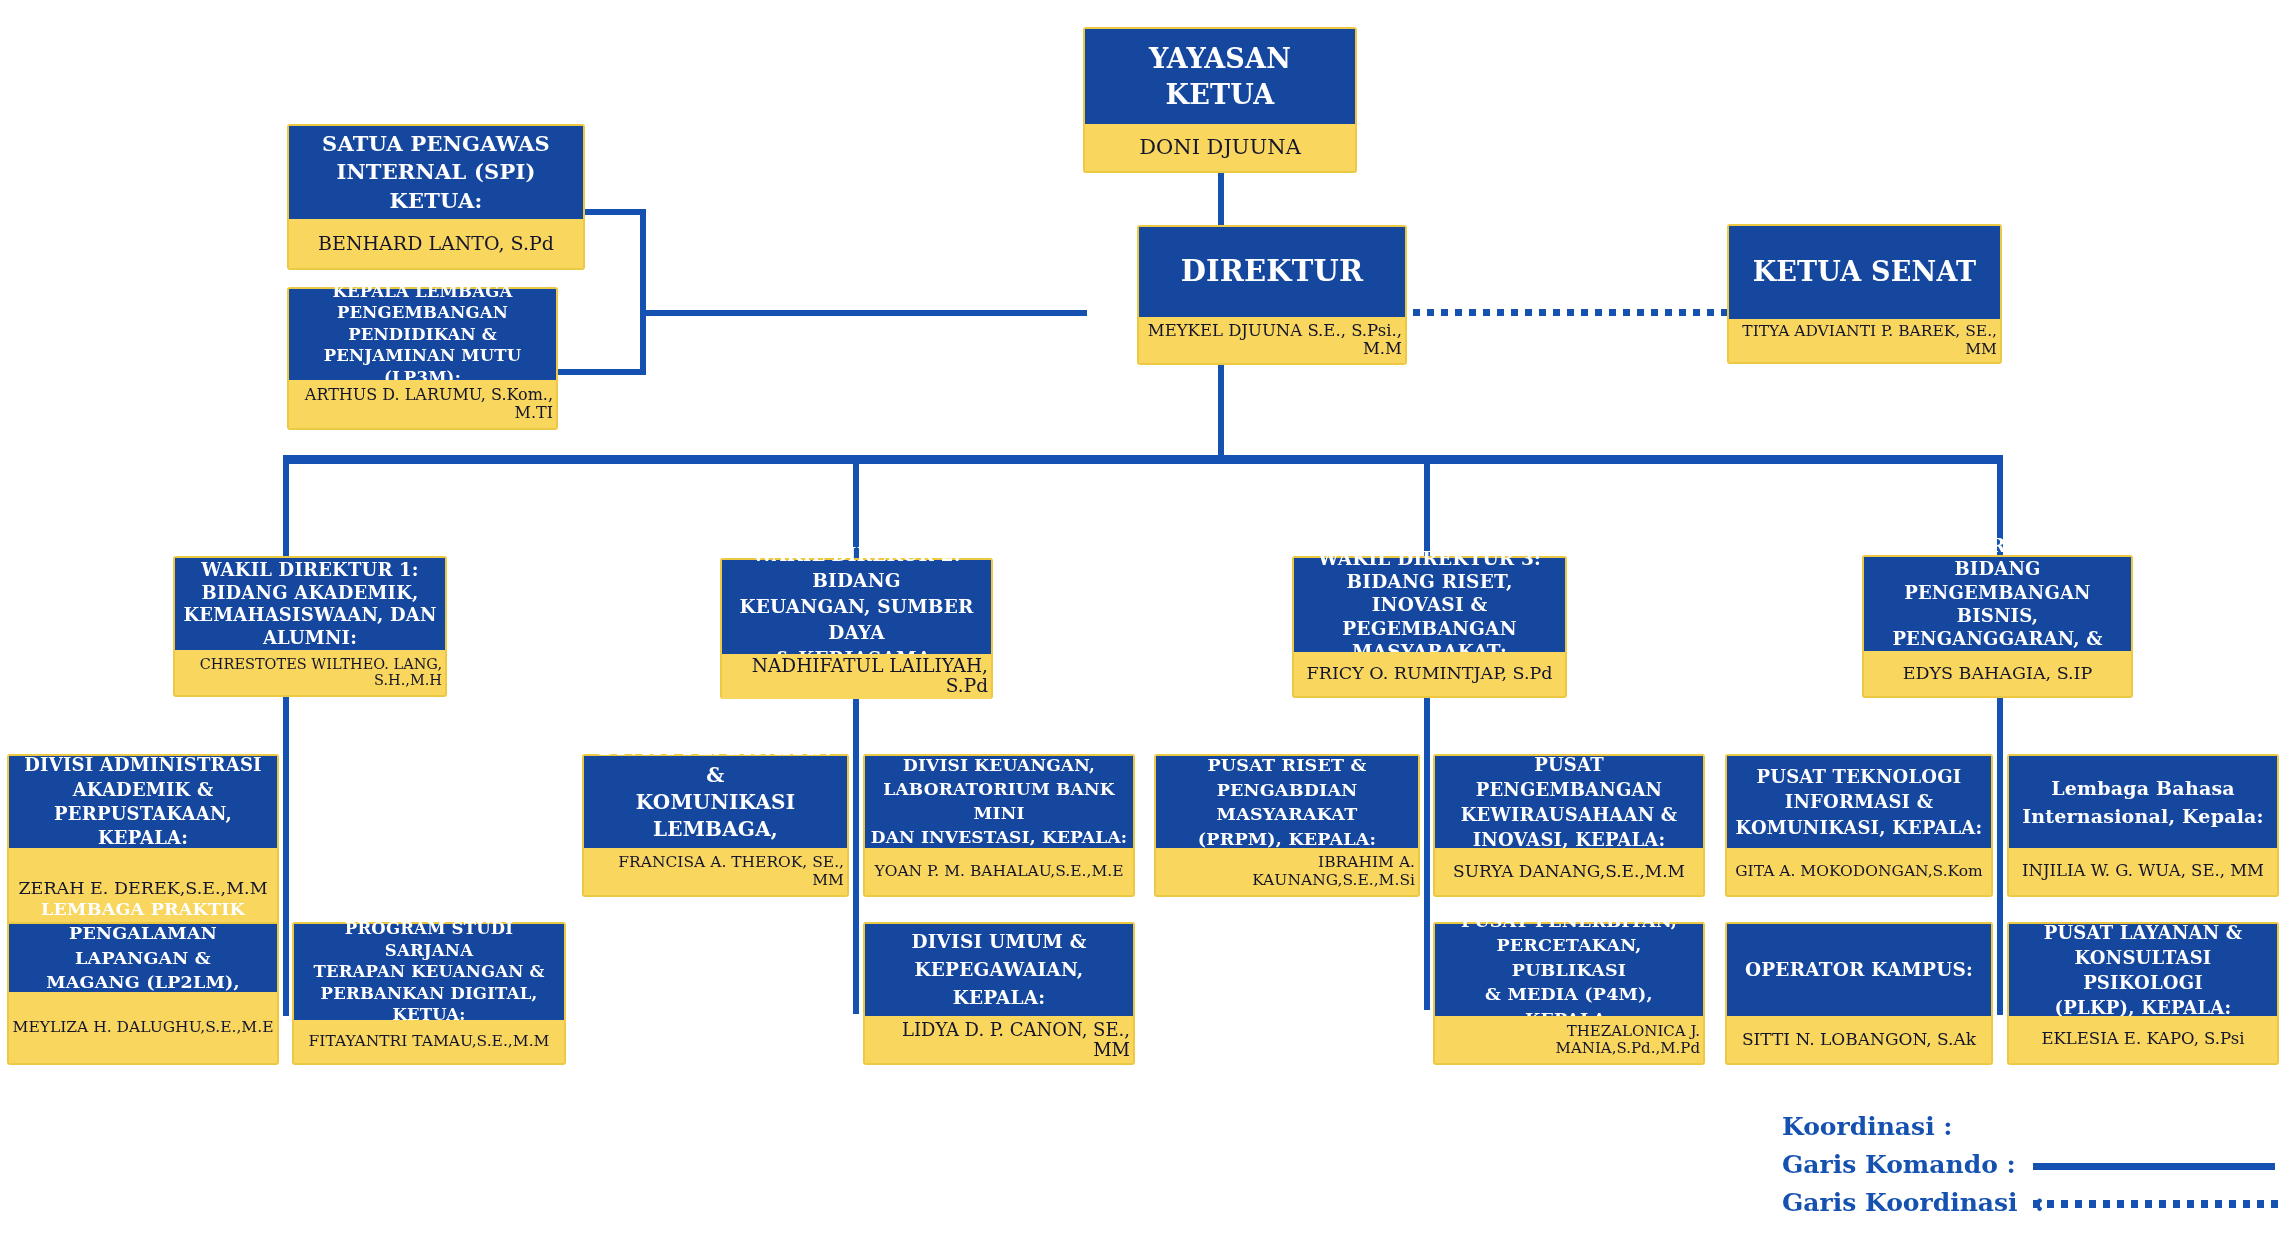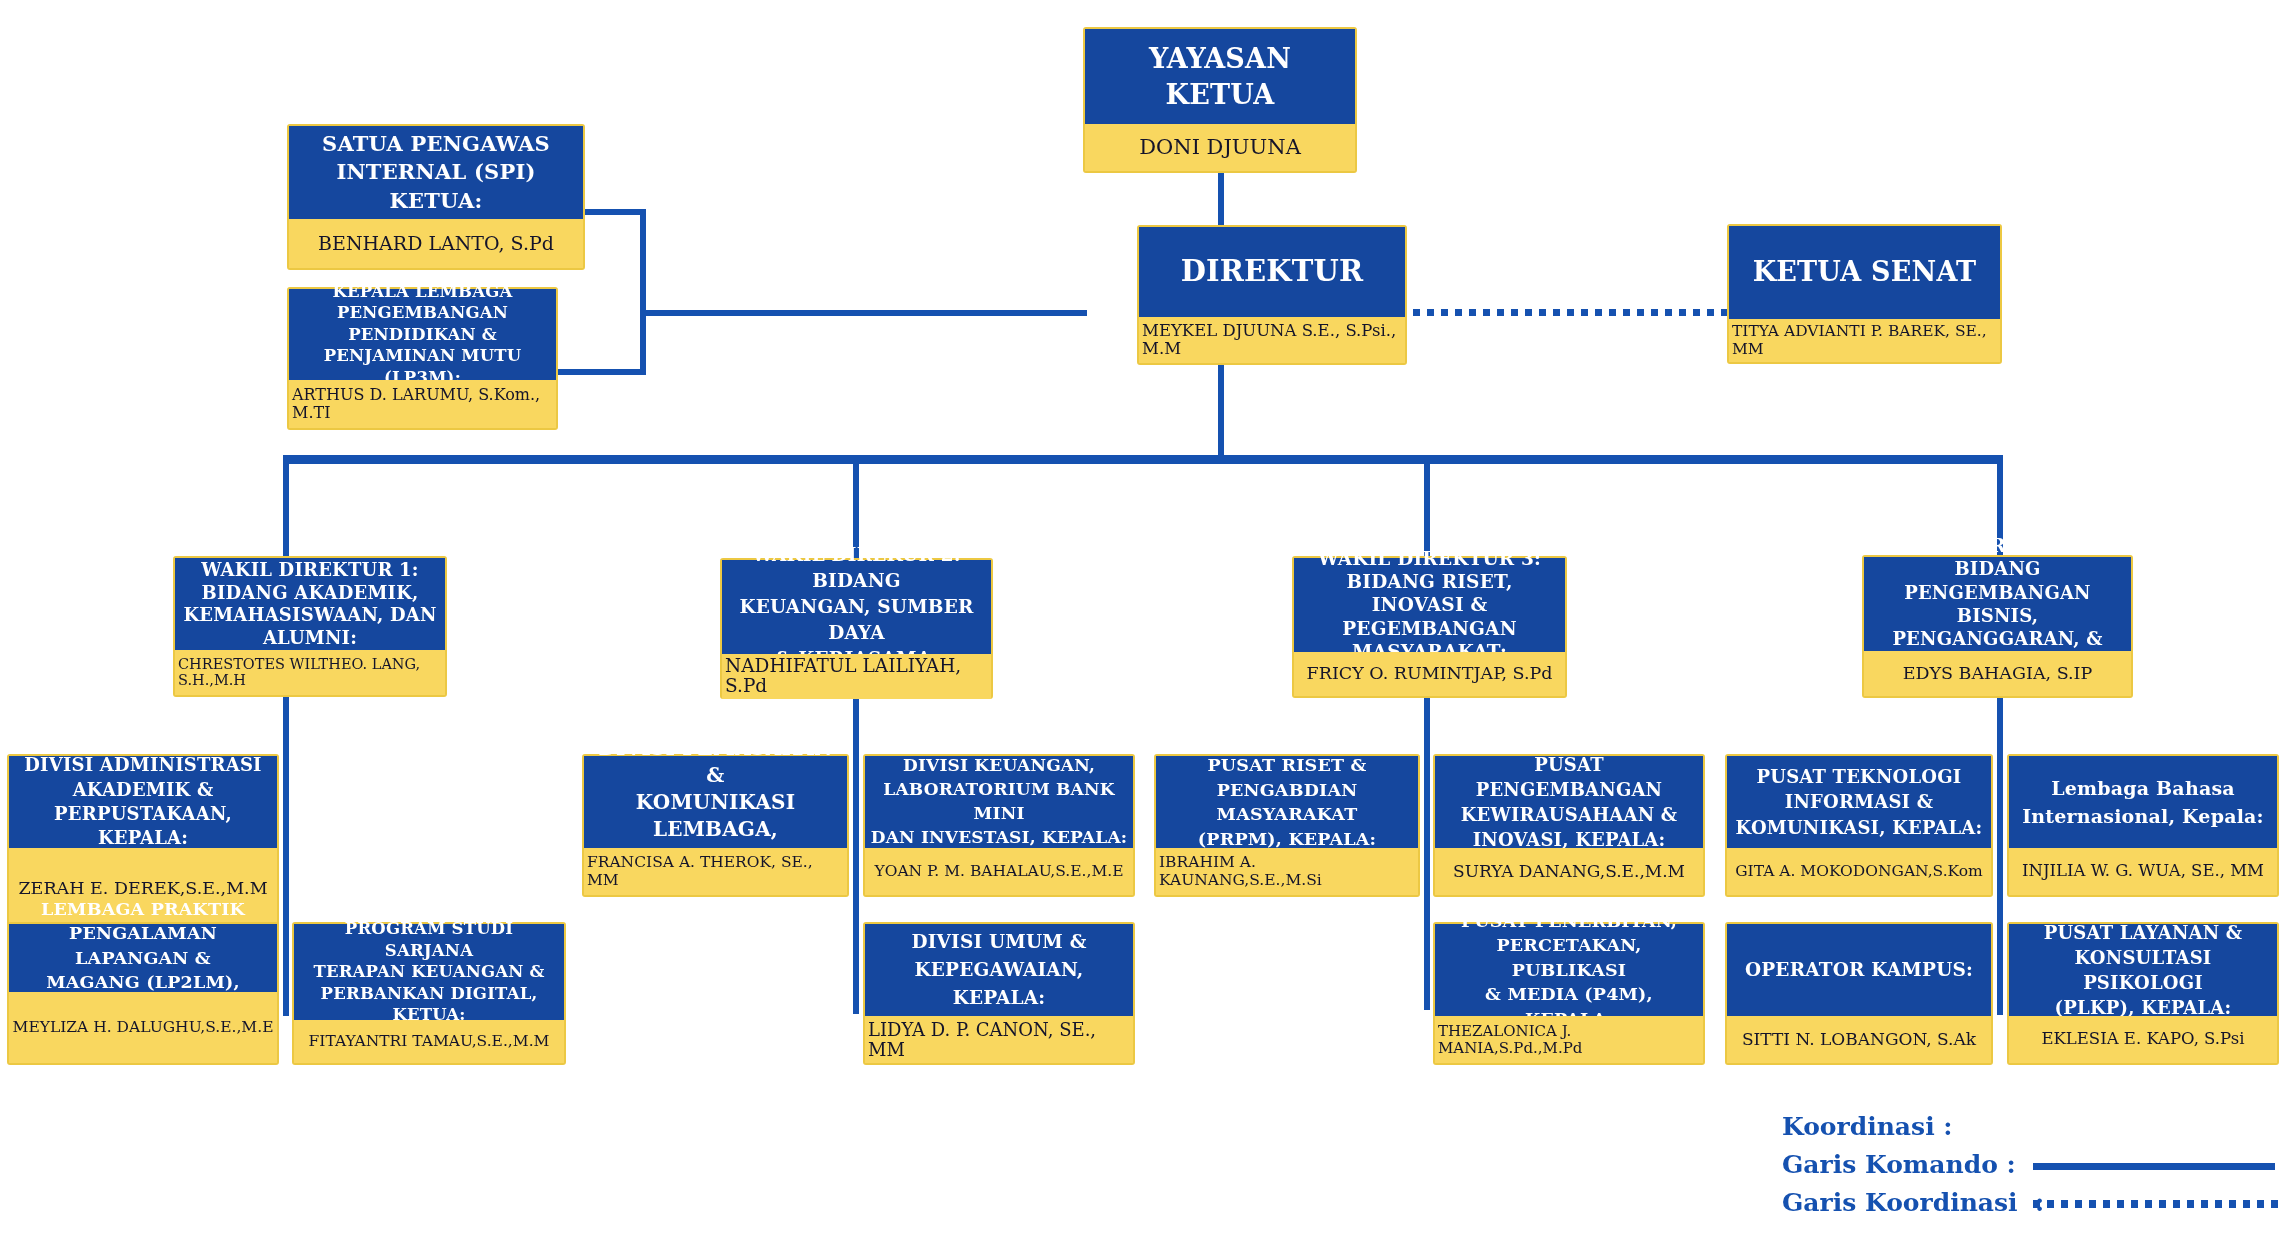--- a/index.html
+++ b/index.html
@@ -28,21 +28,21 @@
     white-space:pre-line;
     line-height:1.22;
     padding:2px 4px;
     box-sizing:border-box;
     letter-spacing:.2px;
   }
   .card .nm{
     background:#F9D75F;
     color:#14142a;
     display:flex;align-items:center;justify-content:center;
-    text-align:left;
+    text-align:right;
     flex:1;
     line-height:1.1;
     padding:2px 3px;
     box-sizing:border-box;
   }
   
   .cl{position:absolute;background:#1551B0;}
   .dotl{
     position:absolute;
     background-image:repeating-linear-gradient(to right,#1551B0 0,#1551B0 7px,transparent 7px,transparent 14px);

